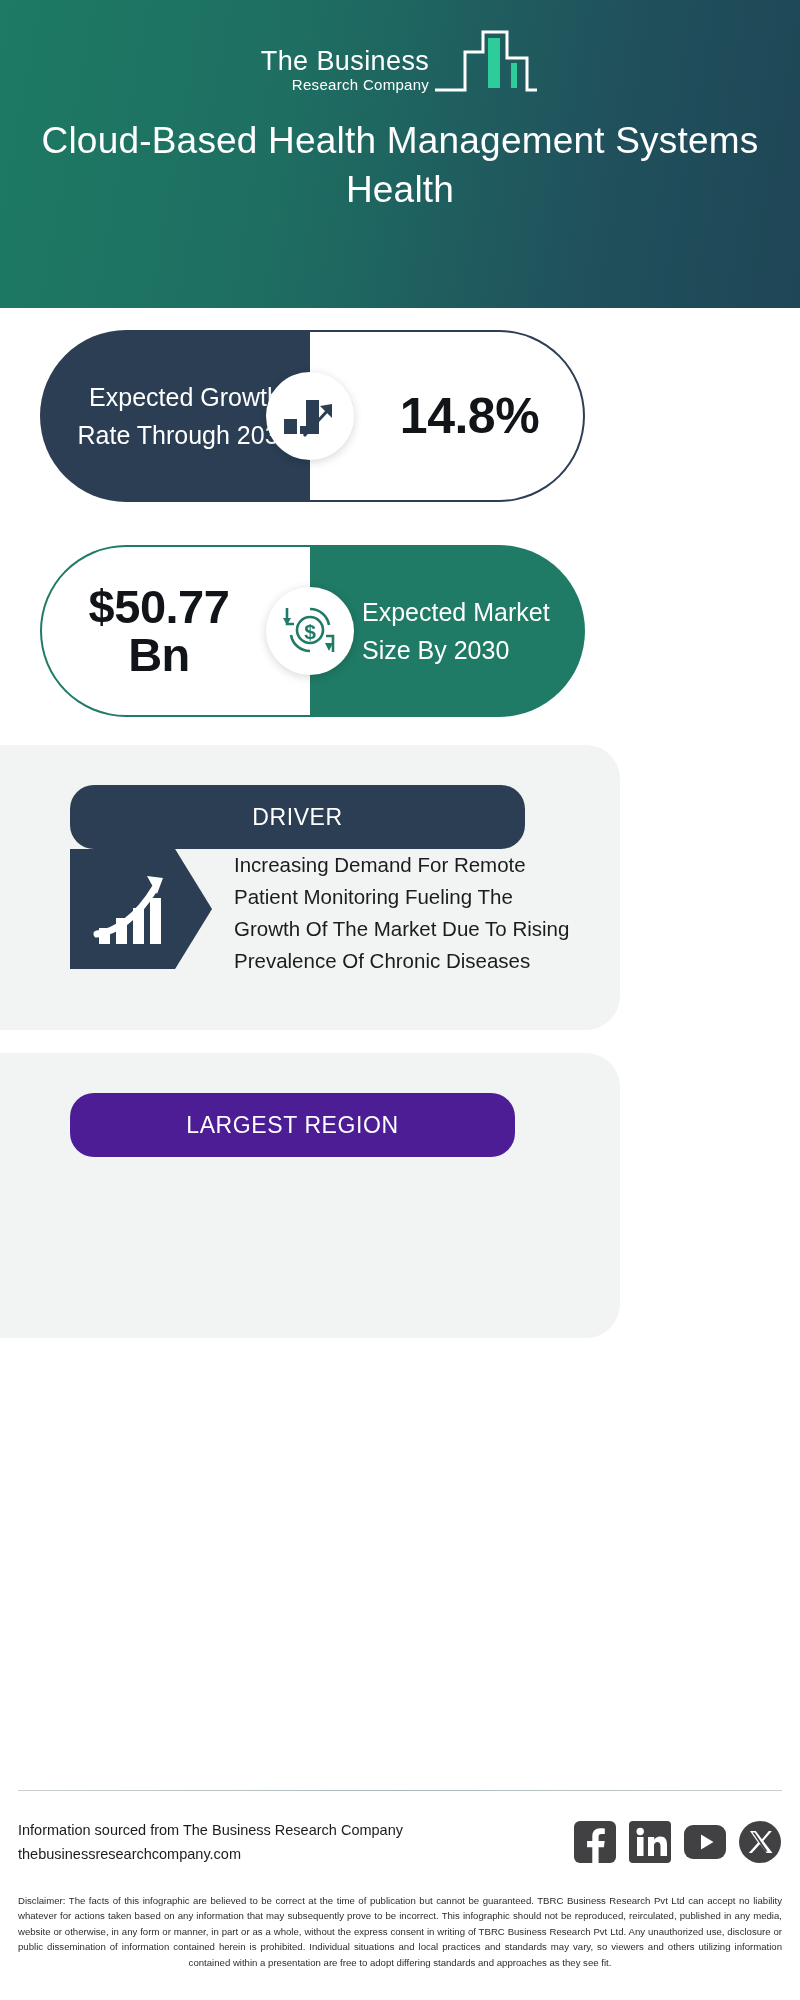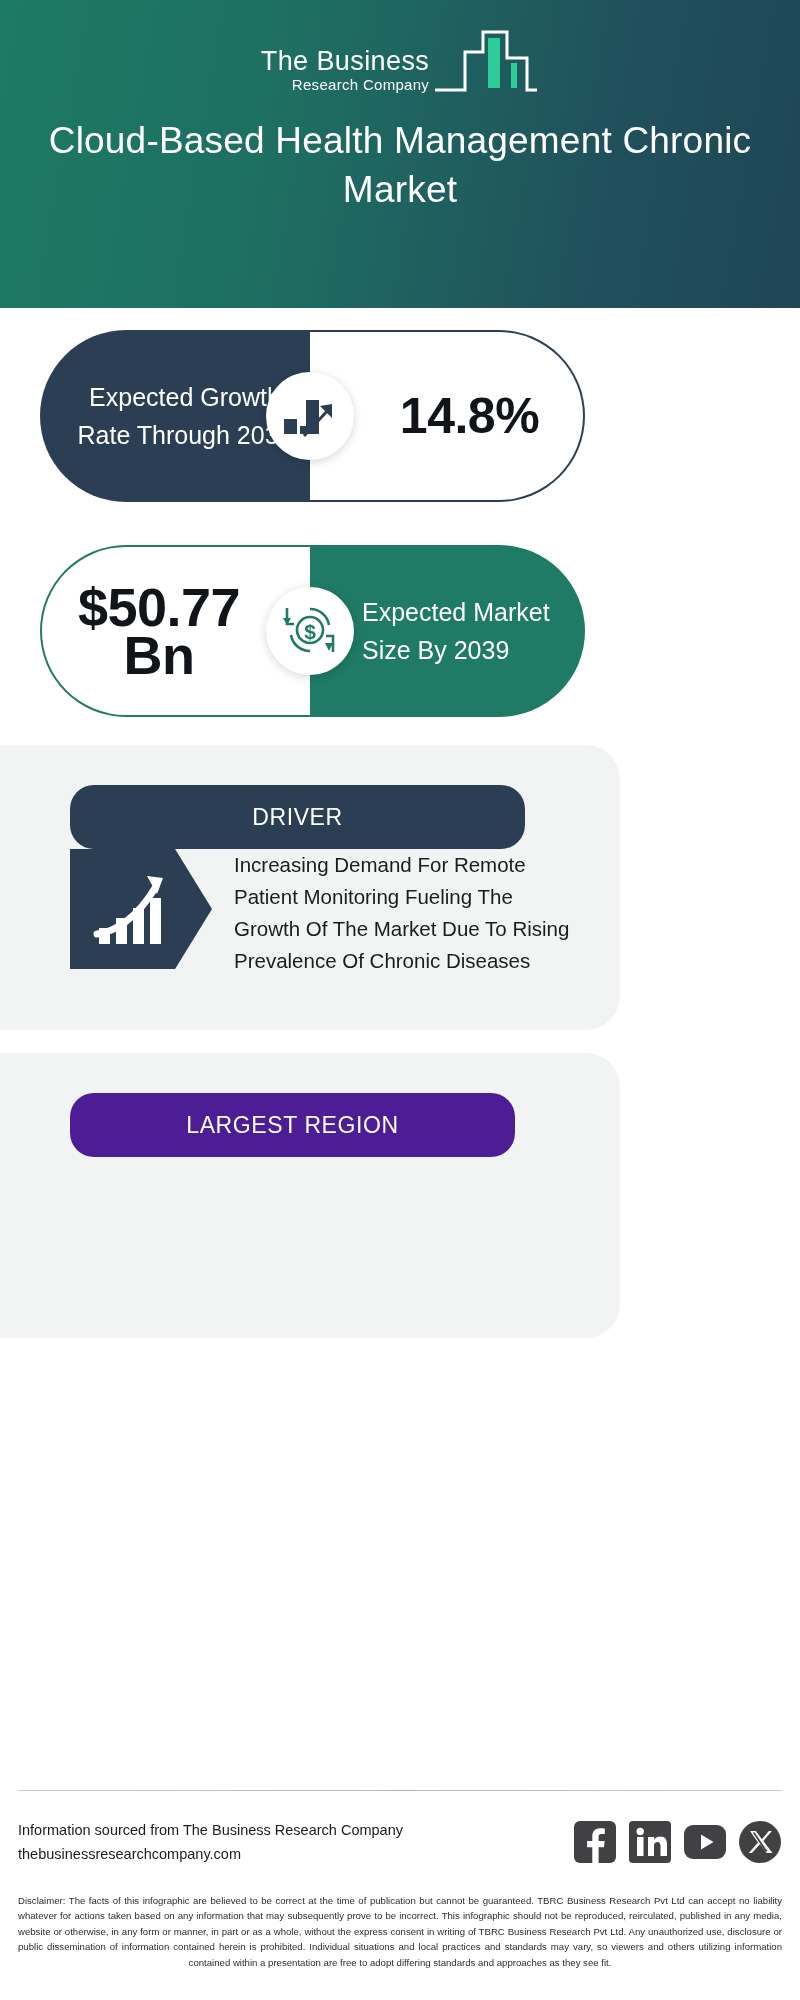--- a/index.html
+++ b/index.html
@@ -72,21 +72,21 @@
 
   
   .stat2 { position: absolute; left: 40px; top: 545px; width: 545px; height: 172px; }
   .stat2-left {
     position: absolute; left: 0; top: 0; width: 270px; height: 172px;
     border: 2px solid #1f7a66; border-right: none;
     border-radius: 86px 0 0 86px; background: #fff;
     display: flex; align-items: center; justify-content: center;
   }
   .stat2-value {
-    color: #111418; font-size: 54px; font-weight: 700; line-height: 48px;
+    color: #111418; font-size: 47px; font-weight: 700; line-height: 48px;
     text-align: center; padding-right: 34px; letter-spacing: -.5px;
   }
   .stat2-right {
     position: absolute; left: 270px; top: 0; width: 275px; height: 172px;
     background: #1f7a66; border-radius: 0 86px 86px 0;
     display: flex; align-items: center; justify-content: center;
   }
   .stat2-right-text {
     color: #ffffff; font-size: 25px; font-weight: 400; line-height: 38px;
     text-align: left; padding-left: 52px; width: 100%;
@@ -155,21 +155,21 @@
         </div>
         <div class="logo-mark">
           <svg width="108" height="72" viewBox="0 0 108 72">
             <polyline points="4,68 34,68 34,30 52,30 52,10 76,10 76,36 96,36 96,68 106,68" fill="none" stroke="#ffffff" stroke-width="3"></polyline>
             <rect x="57" y="16" width="12" height="50" fill="#2ecc9a"></rect>
             <rect x="80" y="41" width="6" height="25" fill="#2ecc9a"></rect>
           </svg>
         </div>
       </div>
     </div>
-    <div class="title">Cloud-Based Health Management Chronic Market</div>
+    <div class="title">Cloud-Based Health Management Systems Health</div>
   </div>
 
   <div class="stat1">
     <div class="stat1-left">
       <div class="stat1-left-text">Expected Growth Rate Through 2030</div>
     </div>
     <div class="stat1-right">
       <div class="stat1-value">14.8%</div>
     </div>
     <div class="icon-bubble bubble1">
@@ -184,21 +184,21 @@
   </div>
 
   <div class="stat2">
     <div class="stat2-left">
       <div class="stat2-value">
         <span>$50.77</span><br>
         <span>Bn</span>
       </div>
     </div>
     <div class="stat2-right">
-      <div class="stat2-right-text">Expected Market Size By 2039</div>
+      <div class="stat2-right-text">Expected Market Size By 2030</div>
     </div>
     <div class="icon-bubble bubble2">
       <svg width="60" height="56" viewBox="0 0 60 56">
         <circle cx="30" cy="27" r="13" fill="none" stroke="#1f7a66" stroke-width="2.6"></circle>
         <text x="30" y="36" font-family="Liberation Sans, sans-serif" font-size="21" font-weight="700" fill="#1f7a66" text-anchor="middle">$</text>
         <path d="M11 32 A19 19 0 0 0 30 48" fill="none" stroke="#1f7a66" stroke-width="2.6"></path>
         <path d="M49 22 A19 19 0 0 0 30 6" fill="none" stroke="#1f7a66" stroke-width="2.6"></path>
         <path d="M7 5 L7 21 L14 21" fill="none" stroke="#1f7a66" stroke-width="2.6"></path>
         <path d="M3 15 L7 22 L11 15 Z" fill="#1f7a66"></path>
         <path d="M53 49 L53 33 L46 33" fill="none" stroke="#1f7a66" stroke-width="2.6"></path>

